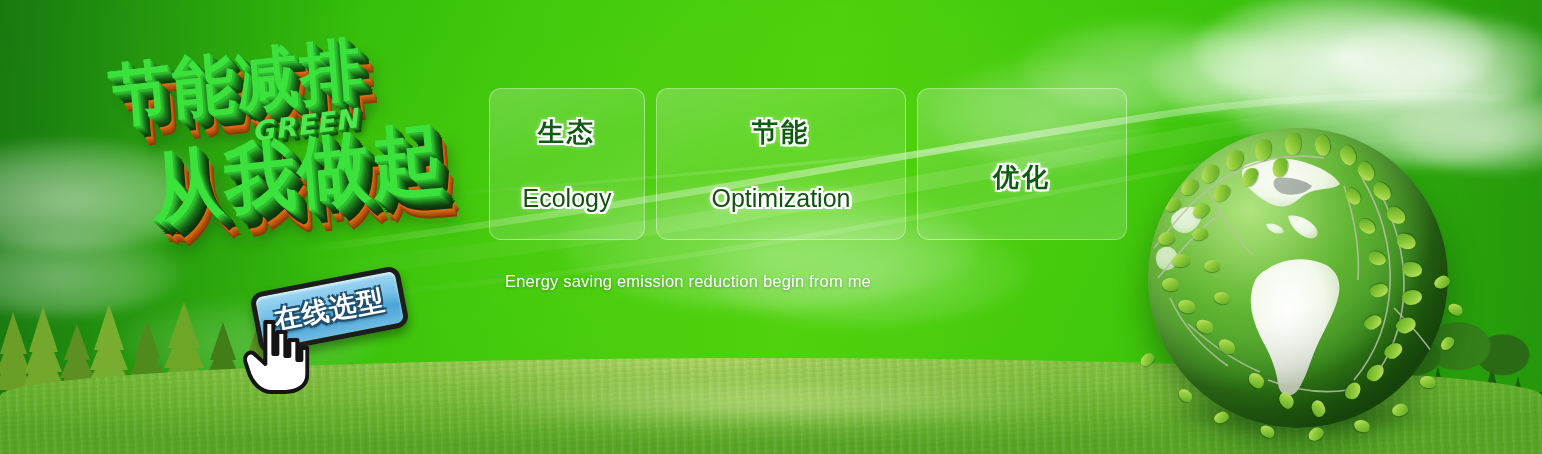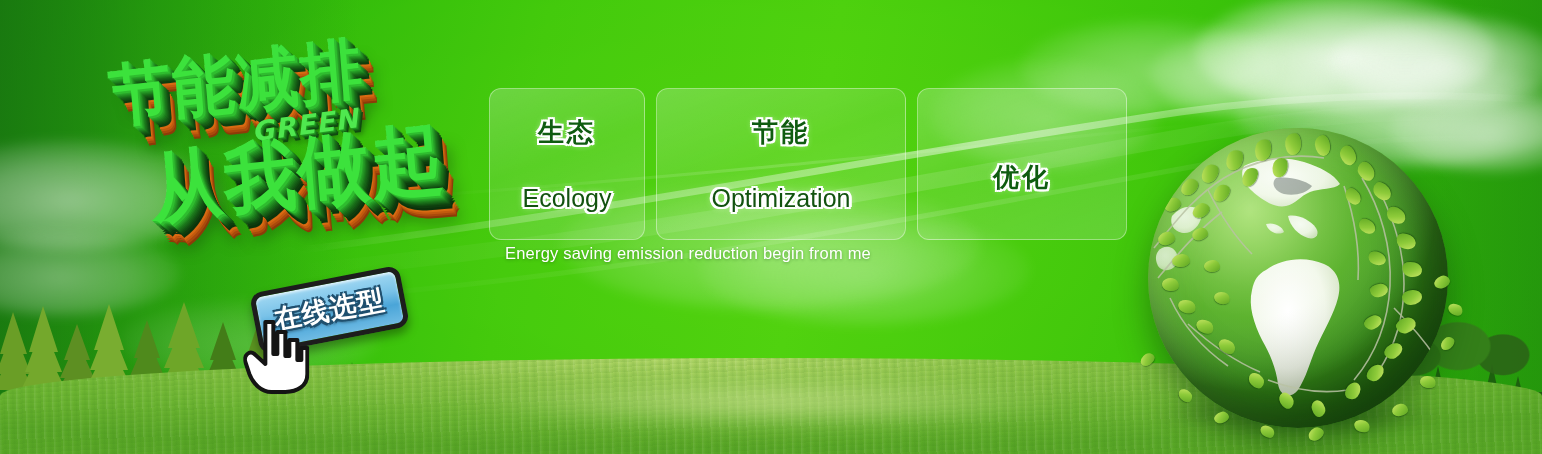--- a/index.html
+++ b/index.html
@@ -202,21 +202,21 @@
     text-shadow:
       -2px -2px 0 #fff, 2px -2px 0 #fff, -2px 2px 0 #fff, 2px 2px 0 #fff,
       -2px 0 0 #fff, 2px 0 0 #fff, 0 -2px 0 #fff, 0 2px 0 #fff,
       -3px 0 0 #fff, 3px 0 0 #fff,
       0 0 7px rgba(255,255,255,.95);
     white-space:nowrap;
   }
 
   
   .tagline {
-    position:absolute; left:505px; top:244px;
+    position:absolute; left:505px; top:272px;
     font-family:"Liberation Sans", sans-serif;
     font-size:16.5px;
     color:#ffffff;
     letter-spacing:.2px;
     text-shadow:0 1px 3px rgba(30,90,20,.45);
     white-space:nowrap;
   }
 
   
   .globe-wrap {

